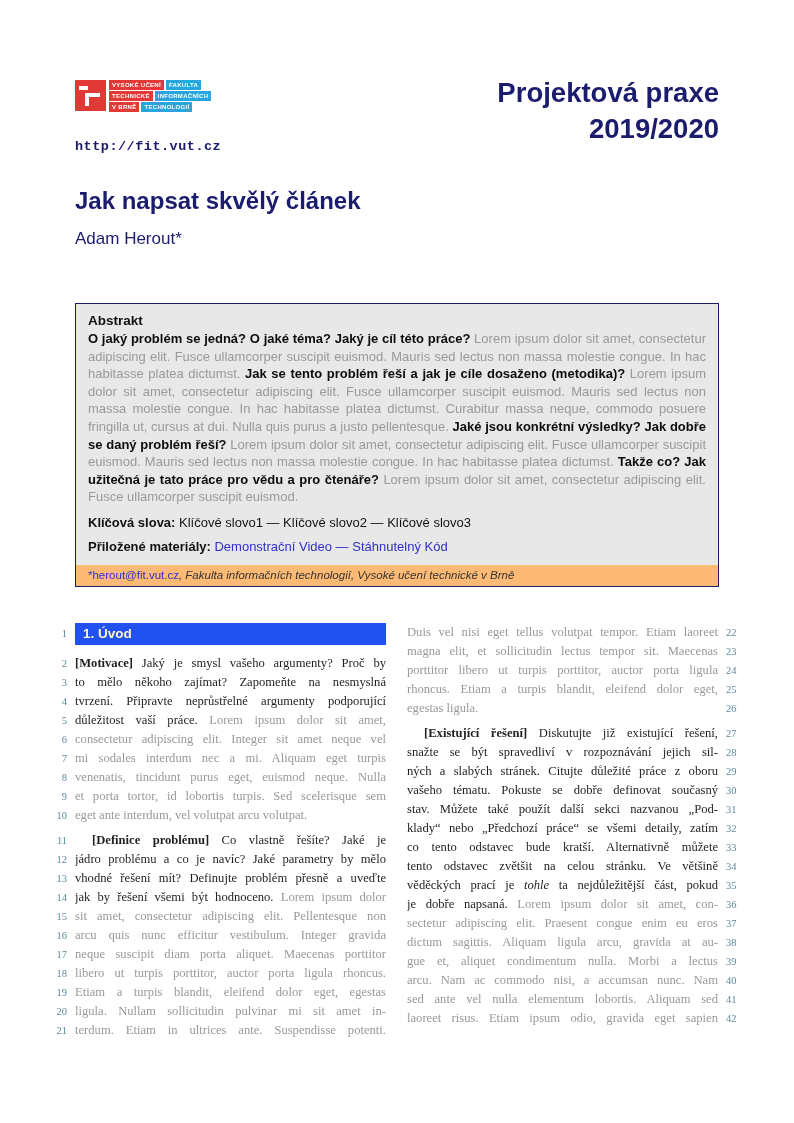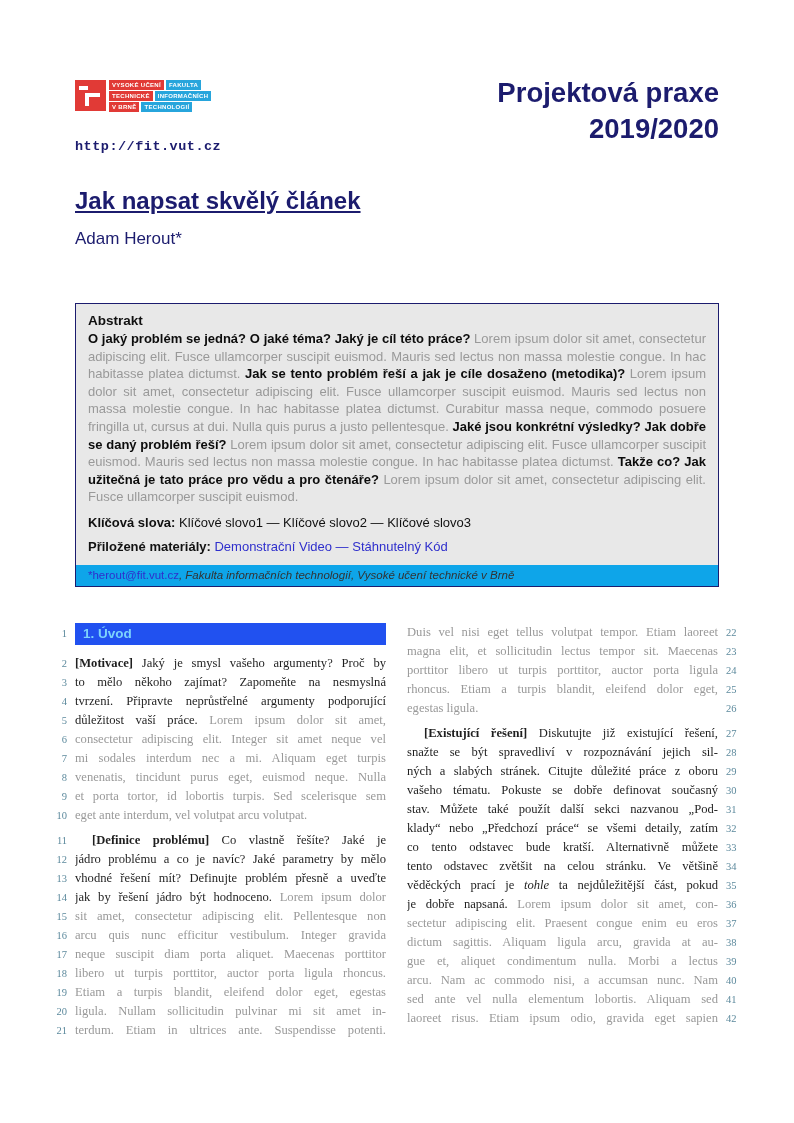--- a/index.html
+++ b/index.html
@@ -21,53 +21,53 @@
   .chips{margin-left:3px;display:flex;flex-direction:column;gap:1px;}
   .chip-row{display:flex;gap:2px;}
   .chip{color:#fff;font-size:6px;font-weight:bold;line-height:10px;height:10px;padding:0 3px;
         letter-spacing:.3px;white-space:nowrap;}
   .chip.red{background:var(--logo-red);}
   .chip.blue{background:var(--logo-blue);}
   .url{display:inline-block;margin-top:27px;font-family:"Liberation Mono","DejaVu Sans Mono",monospace;
        font-weight:bold;font-size:13.5px;color:var(--navy);text-decoration:none;letter-spacing:.5px;}
   .course{text-align:right;color:var(--navy);font-weight:bold;font-size:27.5px;line-height:36px;margin-top:-5px;}
   
-  h1.article-title{margin-top:33px;font-size:24px;color:var(--navy);font-weight:bold;text-decoration:underline;}
+  h1.article-title{margin-top:33px;font-size:24px;color:var(--navy);font-weight:bold;}
   .author{margin-top:14px;font-size:17px;color:var(--navy);}
   
   .abstract-box{margin-top:54px;border:1px solid var(--navy);}
   .abstract-inner{background:var(--abstract-bg);padding:9px 12px 11px;}
   .abstract-title{font-weight:bold;font-size:13.5px;color:#111;}
   .abstract-para{margin-top:2px;font-size:13px;line-height:17.6px;text-align:justify;color:#111;}
   .abstract-para .seg-b{font-weight:bold;color:#0c0c0c;}
   .abstract-para .seg-g{color:var(--gray-text);}
   .kv{margin-top:9px;font-size:13px;color:#111;}
   .kv-label{font-weight:bold;}
   .link{color:var(--link-blue);text-decoration:none;margin-top:28px;}
-  .footnote{background:#0ea5e9;padding:4px 12px 5px;font-size:11.5px;color:#333;}
+  .footnote{background:#fdba74;padding:4px 12px 5px;font-size:11.5px;color:#333;}
   .fn-rest{font-style:italic;color:#333;}
   
   .columns{display:flex;justify-content:space-between;margin:36px -21px 0;}
   .colwrap{width:333px;}
   .bodyrow{display:flex;align-items:flex-start;}
   .pgap{margin-top:6px;}
   .lnum{flex:none;width:13px;font-family:"Liberation Serif",serif;font-size:10.5px;line-height:19px;
         color:var(--line-number);}
   .colwrap.left .lnum{text-align:right;margin-right:8px;}
   .colwrap.right .lnum{text-align:left;margin-left:8px;}
   .bline{width:311px;font-family:"Liberation Serif",serif;font-size:12.6px;line-height:19px;height:19px;
          overflow:hidden;color:var(--body-black);}
   .bline.just{text-align:justify;}
   .bline.just::after{content:"";display:inline-block;width:100%;}
   .bline.indent{text-indent:17px;}
   .seg-b{font-weight:bold;}
   .seg-g{color:var(--gray-text);}
   .seg-i{font-style:italic;}
   .secrow{margin-bottom:9px;}
-  .secbar{width:311px;height:22px;background:var(--section-blue);color:#7dd3fc;font-family:"Liberation Sans",sans-serif;
+  .secbar{width:311px;height:22px;background:var(--section-blue);color:#fef9c3;font-family:"Liberation Sans",sans-serif;
           font-weight:bold;font-size:13.5px;line-height:22px;padding-left:8px;}
   .secrow .lnum{line-height:22px;}
 </style>
 </head>
 <body>
 
 <div class="page">
 
   <div class="header">
     <div class="header-left">
@@ -170,21 +170,21 @@
         <div class="bodyrow">
           <span class="lnum">12</span>
           <div class="bline just"><span class="seg-k">jádro problému a co je navíc? Jaké parametry by mělo</span></div>
         </div>
         <div class="bodyrow">
           <span class="lnum">13</span>
           <div class="bline just"><span class="seg-k">vhodné řešení mít? Definujte problém přesně a uveďte</span></div>
         </div>
         <div class="bodyrow">
           <span class="lnum">14</span>
-          <div class="bline just"><span class="seg-k">jak by řešení jádro být hodnoceno. </span><span class="seg-g">Lorem ipsum dolor</span></div>
+          <div class="bline just"><span class="seg-k">jak by řešení všemi být hodnoceno. </span><span class="seg-g">Lorem ipsum dolor</span></div>
         </div>
         <div class="bodyrow">
           <span class="lnum">15</span>
           <div class="bline just"><span class="seg-g">sit amet, consectetur adipiscing elit. Pellentesque non</span></div>
         </div>
         <div class="bodyrow">
           <span class="lnum">16</span>
           <div class="bline just"><span class="seg-g">arcu quis nunc efficitur vestibulum. Integer gravida</span></div>
         </div>
         <div class="bodyrow">

